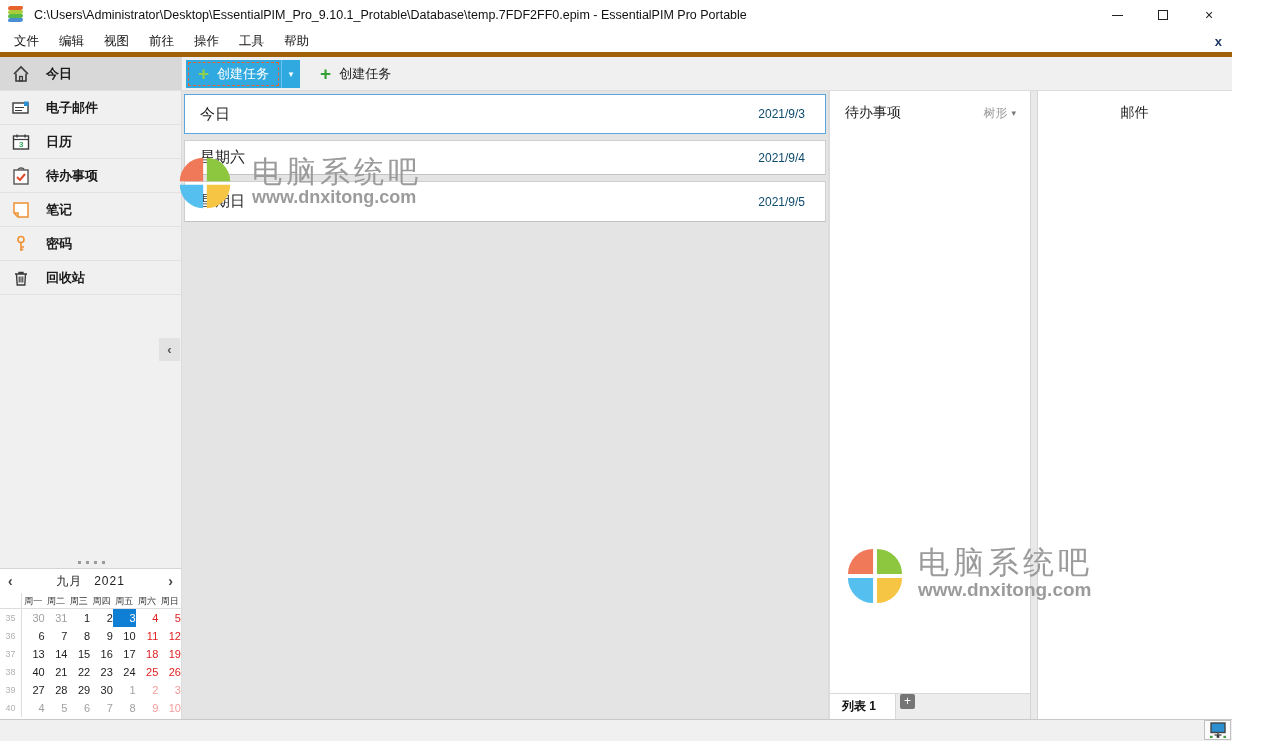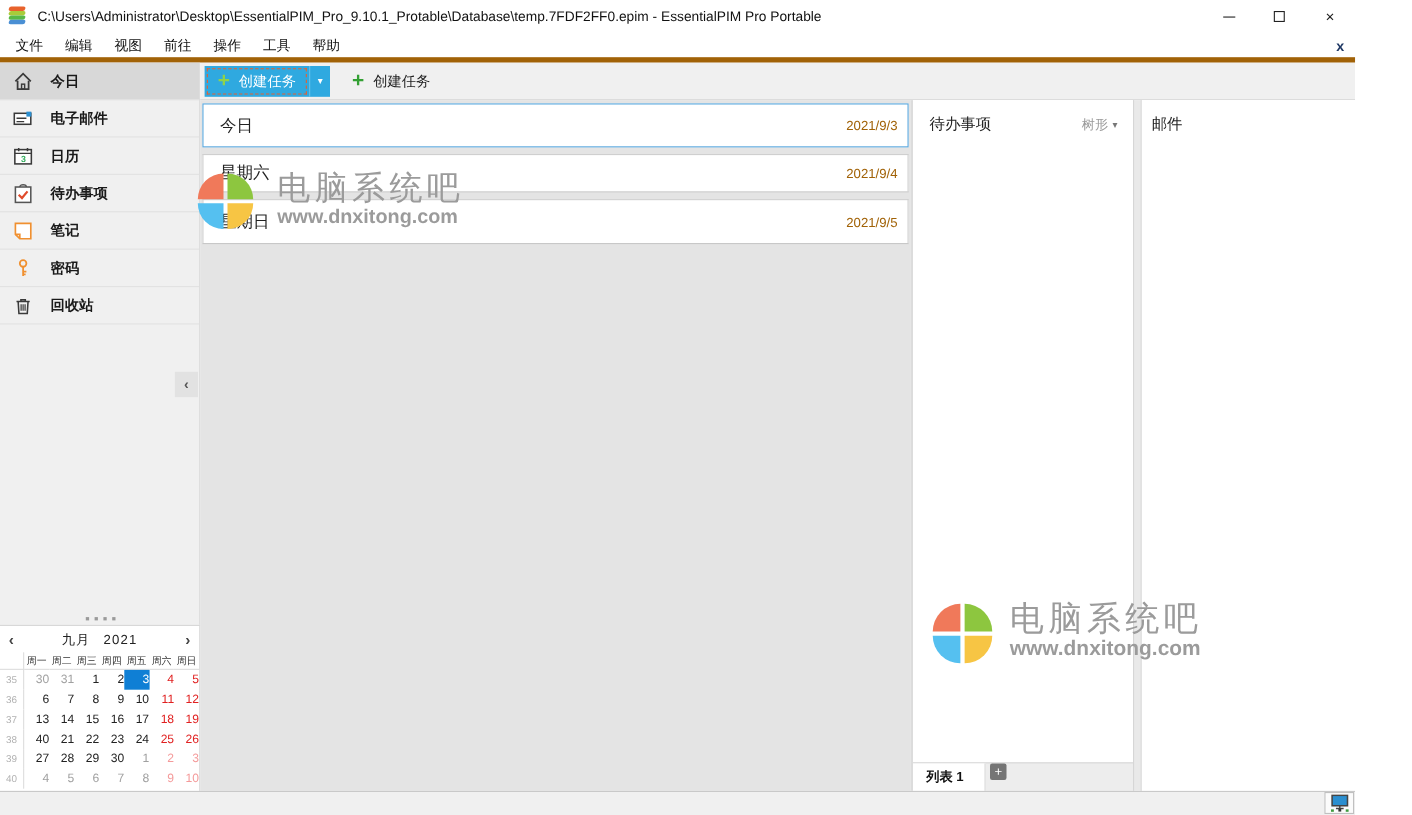--- a/index.html
+++ b/index.html
@@ -64,33 +64,33 @@
   .btn-task { display:flex; align-items:center; gap:8px; padding:0 10px; height:28px; }
   .btn-task .plus { color:#33a033; font-size:19px; font-weight:bold; line-height:1; }
   .btn-task-label { font-size:13px; color:#222; }
 
   
   .main { position:absolute; left:182px; top:91px; right:0; bottom:22px; }
   .today-panel { position:absolute; left:0; top:0; width:646px; height:100%; background:#e4e4e4; }
   .t-row { position:absolute; left:2px; right:2px; background:#fff; border:1px solid #cfcfcf; border-bottom-color:#c2c2c2; display:flex; align-items:center; }
   .t-row.selected { border:1px solid #59a7de; }
   .t-row-label { padding-left:15px; font-size:15px; color:#222; }
-  .t-row-date { margin-left:auto; padding-right:9px; font-size:12px; color:#a16207; }
+  .t-row-date { margin-left:auto; padding-right:20px; font-size:12px; color:#0c4a6e; }
   .vsplit1 { position:absolute; left:646px; top:0; width:2px; height:100%; background:#dcdcdc; }
   .todo-panel { position:absolute; left:648px; top:0; width:200px; height:100%; background:#fff; }
   .panel-head { display:flex; align-items:center; padding:13px 14px 0 15px; }
   .panel-title { font-size:14px; color:#222; }
   .view-mode { margin-left:auto; font-size:12px; color:#9a9a9a; display:flex; align-items:center; gap:4px; }
   .view-mode .arr { font-size:9px; color:#777; }
   .todo-tabbar { position:absolute; left:0; bottom:0; width:100%; height:26px; background:#ededed; border-top:1px solid #d8d8d8; display:flex; }
   .todo-tab { width:66px; height:100%; background:#fff; border-right:1px solid #d8d8d8; font-size:12px; font-weight:bold; color:#111; display:flex; align-items:center; padding-left:12px; }
   .add-tab { margin-left:4px; width:15px; height:15px; background:#757575; color:#fff; font-size:12px; line-height:14px; text-align:center; border-radius:2px; }
   .vsplit2 { position:absolute; left:848px; top:0; width:8px; height:100%; background:#e9e9e9; border-left:1px solid #d6d6d6; border-right:1px solid #d6d6d6; }
   .mail-panel { position:absolute; left:856px; top:0; right:0; height:100%; background:#fff; }
-  .mail-panel .panel-head { padding:13px 10px 0 9px; }
+  .mail-panel .panel-head { padding:13px 10px 0 9px;justify-content:center; }
 
   
   .watermark { position:absolute; display:flex; align-items:flex-start; pointer-events:none; z-index:10; }
   .wm-text { display:flex; flex-direction:column; line-height:1.05; }
   .wm-title { color:#9b9b9b; letter-spacing:4px; }
   .wm-url { color:#9b9b9b; font-weight:bold; }
   .wm1 { left:178px; top:156px; gap:20px; }
   .wm1 .wm-circle svg { width:54px; height:54px; }
   .wm1 .wm-title { font-size:30px; }
   .wm1 .wm-url { font-size:18px; }

